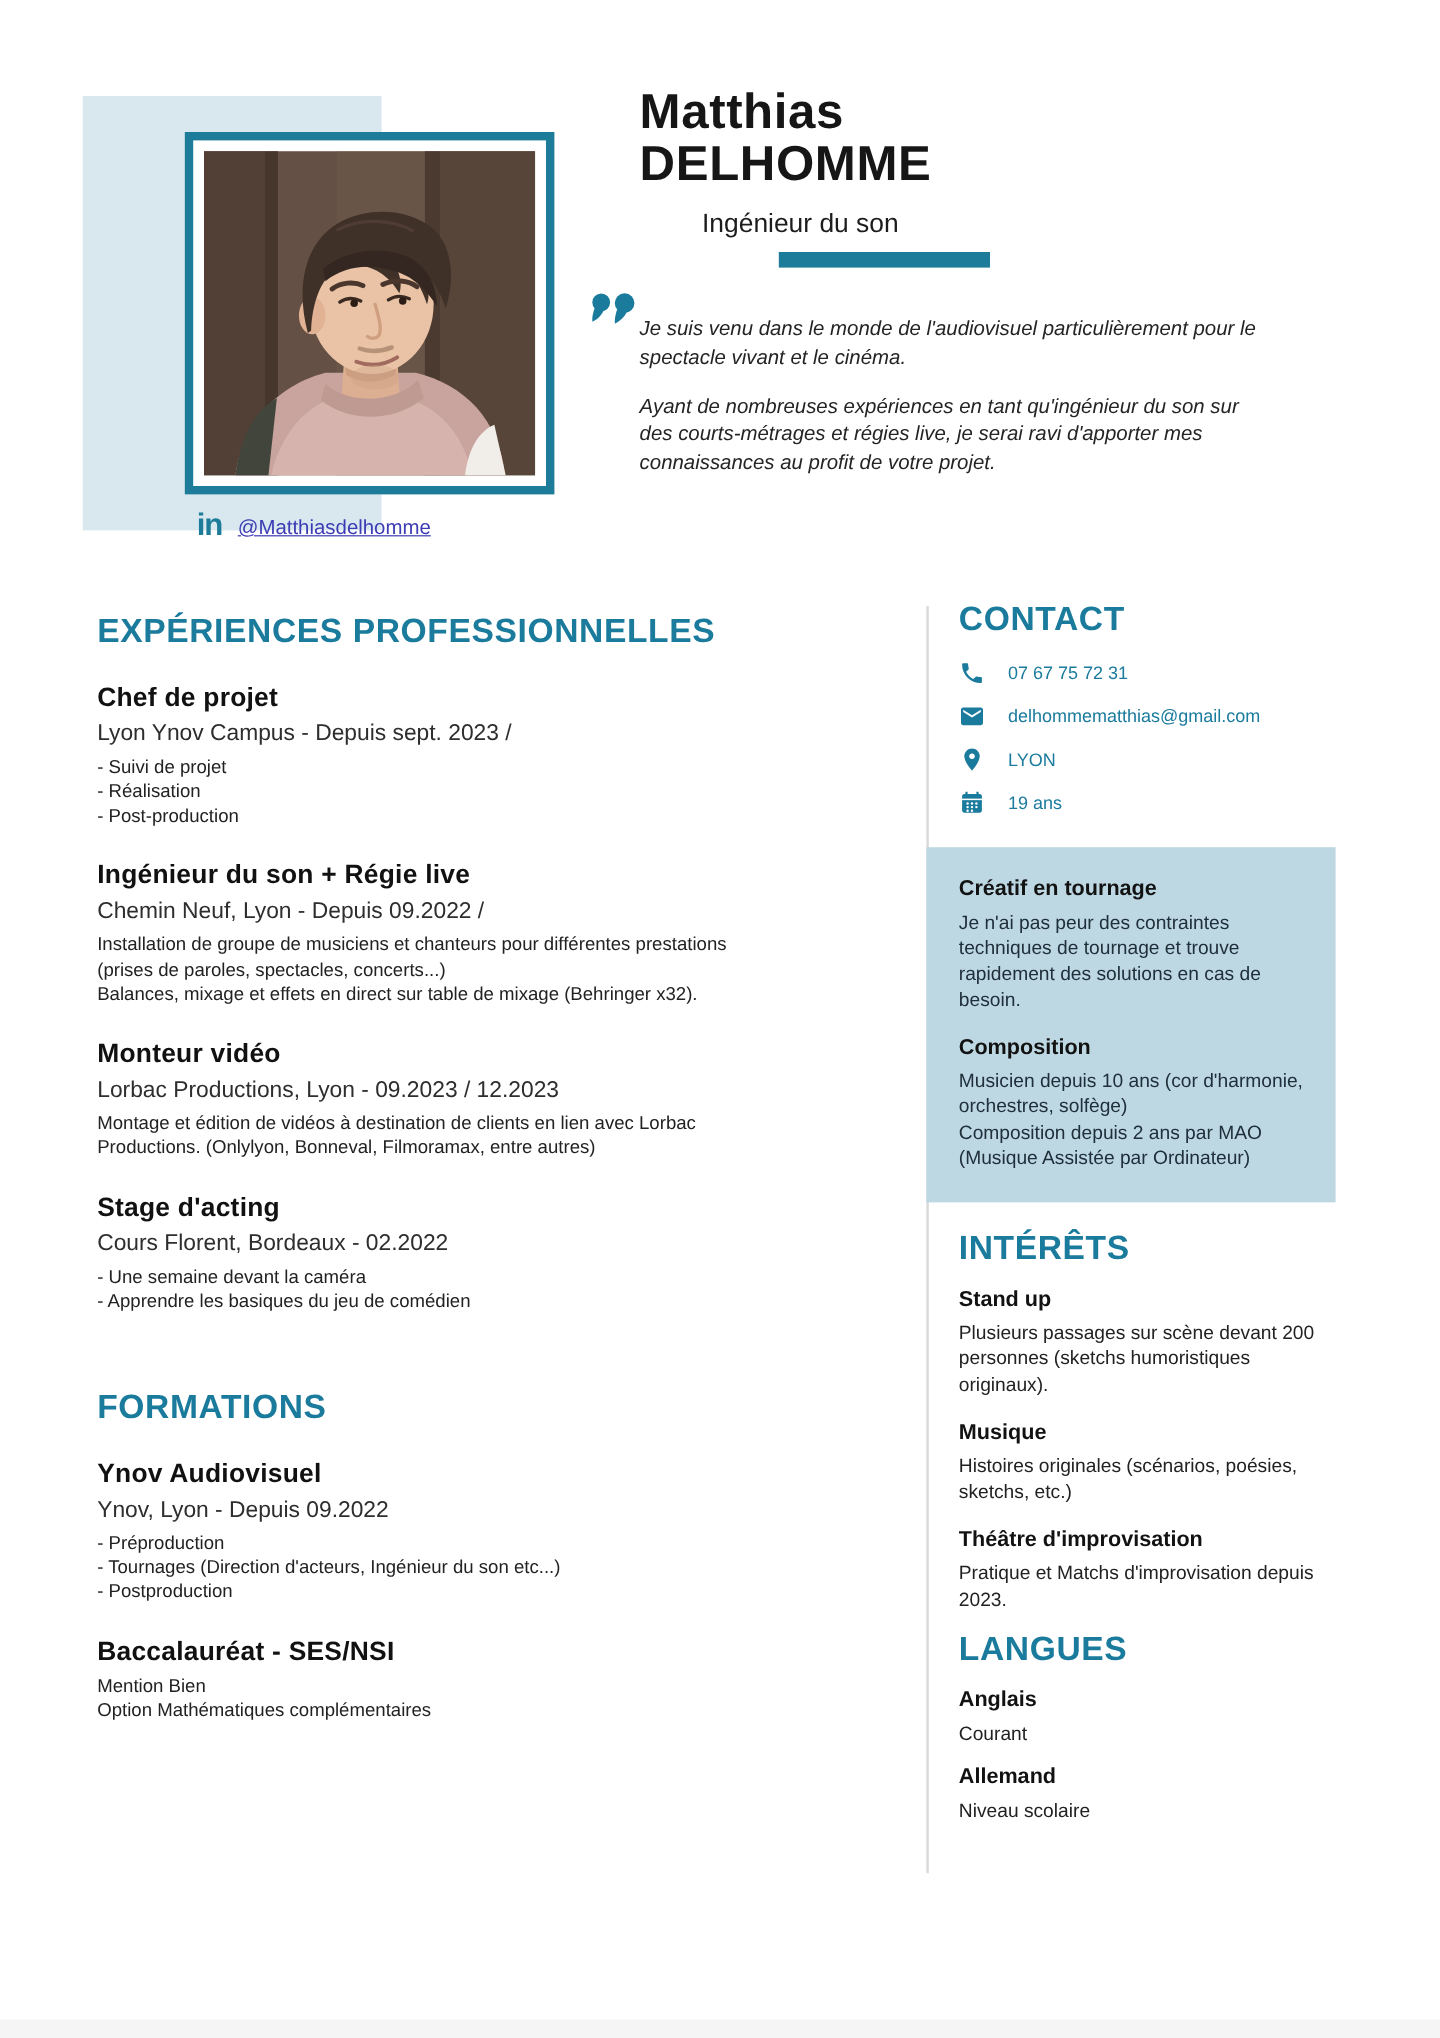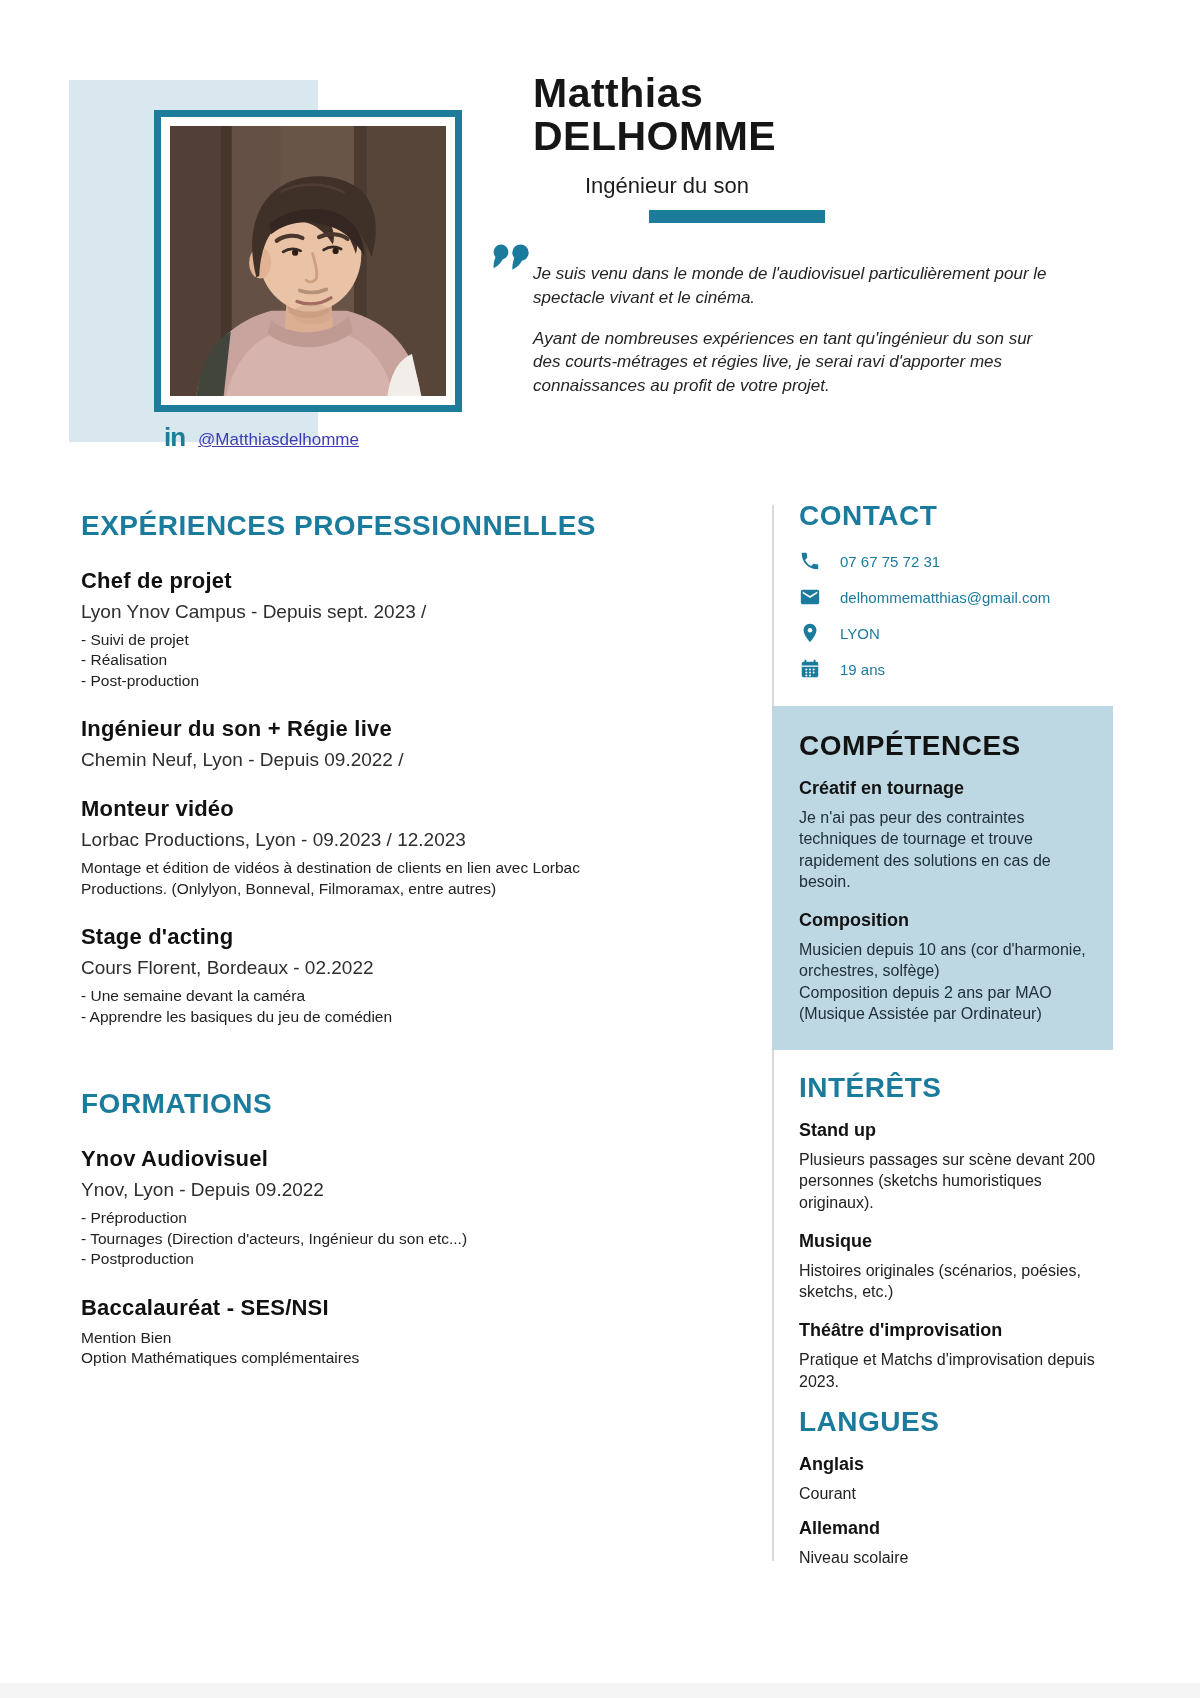--- a/index.html
+++ b/index.html
@@ -138,20 +138,25 @@
       <div class="entry-lines">
         <div>- Suivi de projet</div>
         <div>- Réalisation</div>
         <div>- Post-production</div>
       </div>
     </div>
 
     <div class="entry">
       <div class="entry-title">Ingénieur du son + Régie live</div>
       <div class="entry-sub">Chemin Neuf, Lyon - Depuis 09.2022 /</div>
+      <div class="entry-lines">
+        <div>Installation de groupe de musiciens et chanteurs pour différentes prestations</div>
+        <div>(prises de paroles, spectacles, concerts...)</div>
+        <div>Balances, mixage et effets en direct sur table de mixage (Behringer x32).</div>
+      </div>
     </div>
 
     <div class="entry">
       <div class="entry-title">Monteur vidéo</div>
       <div class="entry-sub">Lorbac Productions, Lyon - 09.2023 / 12.2023</div>
       <div class="entry-lines">
         <div>Montage et édition de vidéos à destination de clients en lien avec Lorbac</div>
         <div>Productions. (Onlylyon, Bonneval, Filmoramax, entre autres)</div>
       </div>
     </div>
@@ -226,21 +231,20 @@
               <circle cx="8" cy="19.2" r="1.1"></circle>
                 <circle cx="12" cy="19.2" r="1.1"></circle>
             </g>
           </svg>
           <span class="lbl">19 ans</span>
         </div>
       </div>
     </div>
 
     <div class="comp-box">
-      <h2 class="section dark">COMPÉTENCES</h2>
       <div class="sub-item">
         <div class="sub-title">Créatif en tournage</div>
         <div class="sub-text">Je n'ai pas peur des contraintes techniques de tournage et trouve rapidement des solutions en cas de besoin.</div>
       </div>
       <div class="sub-item">
         <div class="sub-title">Composition</div>
         <div class="sub-text">Musicien depuis 10 ans (cor d'harmonie, orchestres, solfège)</div>
         <div class="sub-text">Composition depuis 2 ans par MAO (Musique Assistée par Ordinateur)</div>
       </div>
     </div>

